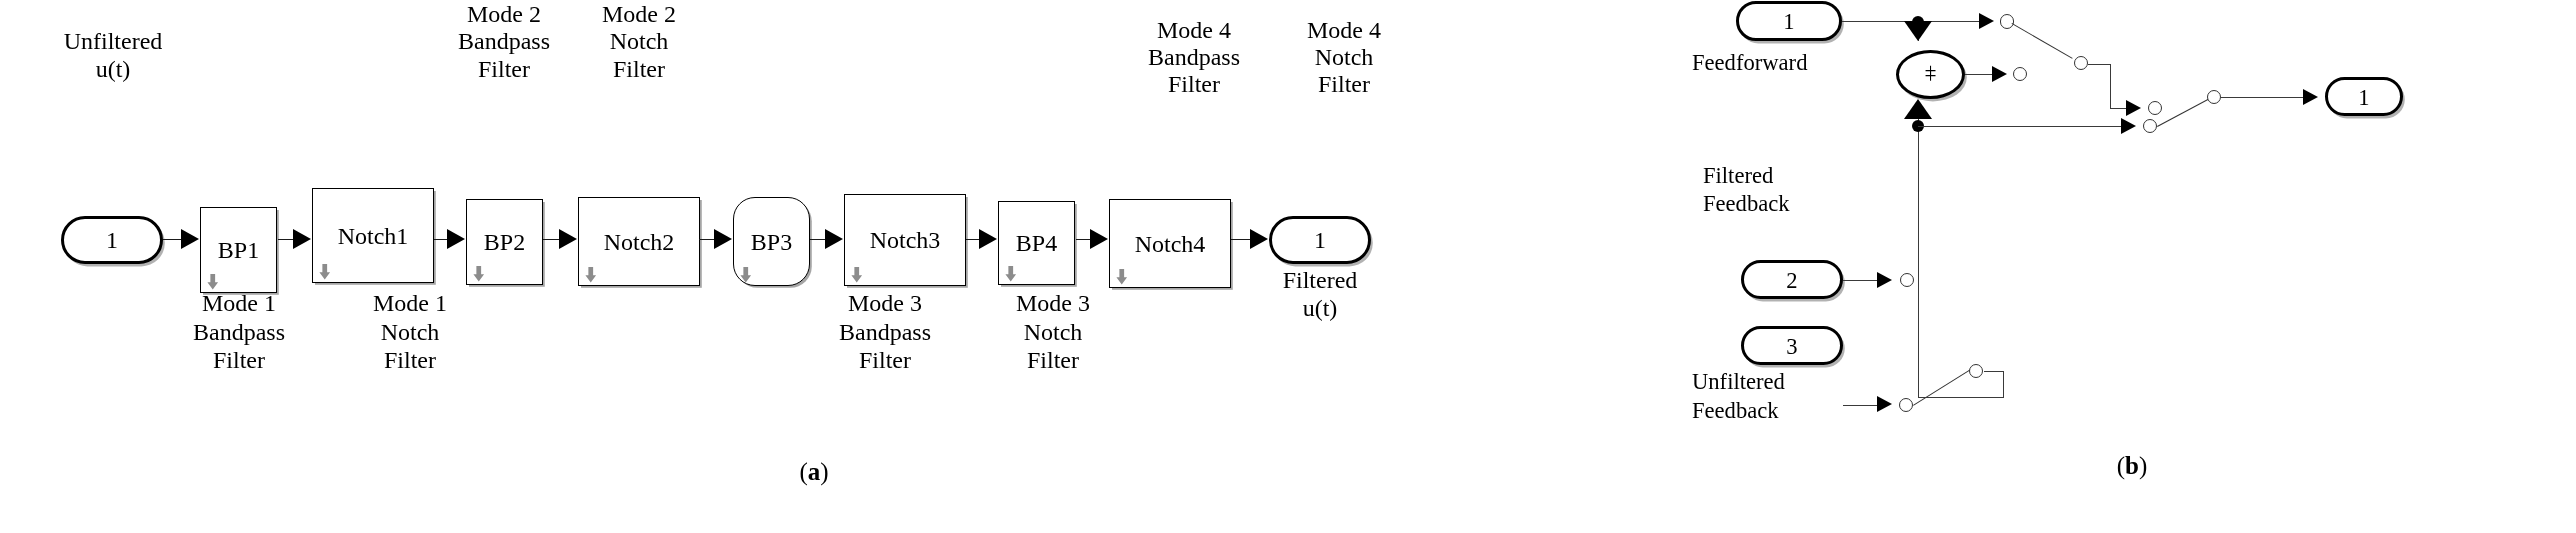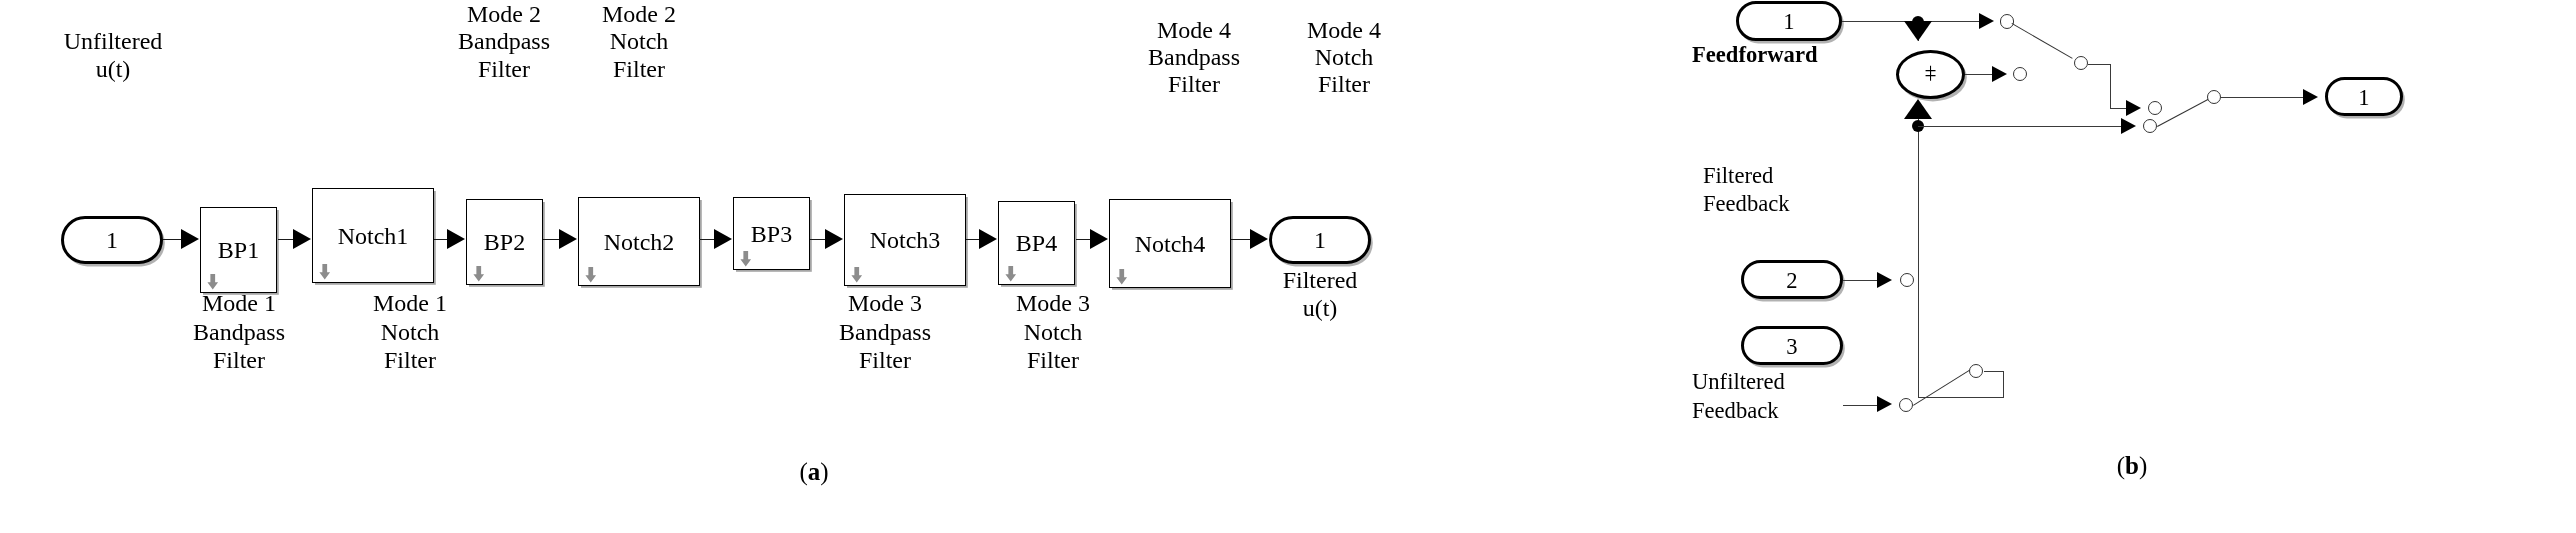--- a/index.html
+++ b/index.html
@@ -210,21 +210,21 @@
     <div class="blk" style="left:578px; top:197px; width:122px; height:89px;">
       <div class="blk-text">Notch2</div>
       <svg class="step-icon" viewBox="0 0 26 28">
         <path d="M9 0 h8 v14 h5 l-9 12 l-9 -12 h5 z" fill="#8c8c8c"></path>
       </svg>
     </div>
 
     <div class="wire-h" style="left:699px; top:239px; width:15.5px;"></div>
     <div class="arw" style="left:714px; top:229px;"></div>
 
-    <div class="blk" style="left:733px; top:197px; width:77px; height:73px;">
+    <div class="blk" style="left:733px; top:197px; width:77px; height:89px;border-radius:22px;">
       <div class="blk-text">BP3</div>
       <svg class="step-icon" viewBox="0 0 26 28">
         <path d="M9 0 h8 v14 h5 l-9 12 l-9 -12 h5 z" fill="#8c8c8c"></path>
       </svg>
     </div>
 
     <div class="wire-h" style="left:810px; top:239px; width:16.6px;"></div>
     <div class="arw" style="left:825px; top:229px;"></div>
 
     <div class="blk" style="left:844px; top:194px; width:122px; height:92px;">
@@ -296,21 +296,21 @@
     <div class="lbl ctr" style="left:1053px; top:346px;">Filter</div>
 
     <div class="caption" style="left:814px; top:458px;">(<b>a</b>)</div>
   </div>
 
   <div>
 
     <div class="port" style="left:1736px; top:1.2px; width:106px; height:40px;">
       <span style="font-size:22.6px;">1</span>
     </div>
-    <div class="lbl" style="left:1692px; top:41px; font-size:22.6px;font-weight:bold;">Feedforward</div>
+    <div class="lbl" style="left:1692px; top:49px; font-size:22.6px;">Feedforward</div>
 
     <div class="wire-thin-h" style="left:1842px; top:21.4px; width:76px;"></div>
     <div class="dot" style="left:1912px; top:15.5px;"></div>
 
     <div class="wire-thin-h" style="left:1918px; top:21.4px; width:65px;"></div>
     <div class="arw sm" style="left:1979px; top:13px;"></div>
     <div class="sw-o" style="left:2000px; top:14.3px;"></div>
 
     <div class="wire-thin-v" style="left:1918px; top:21.4px; height:20px;"></div>
     <div class="arw down" style="left:1904px; top:21.4px;"></div>

